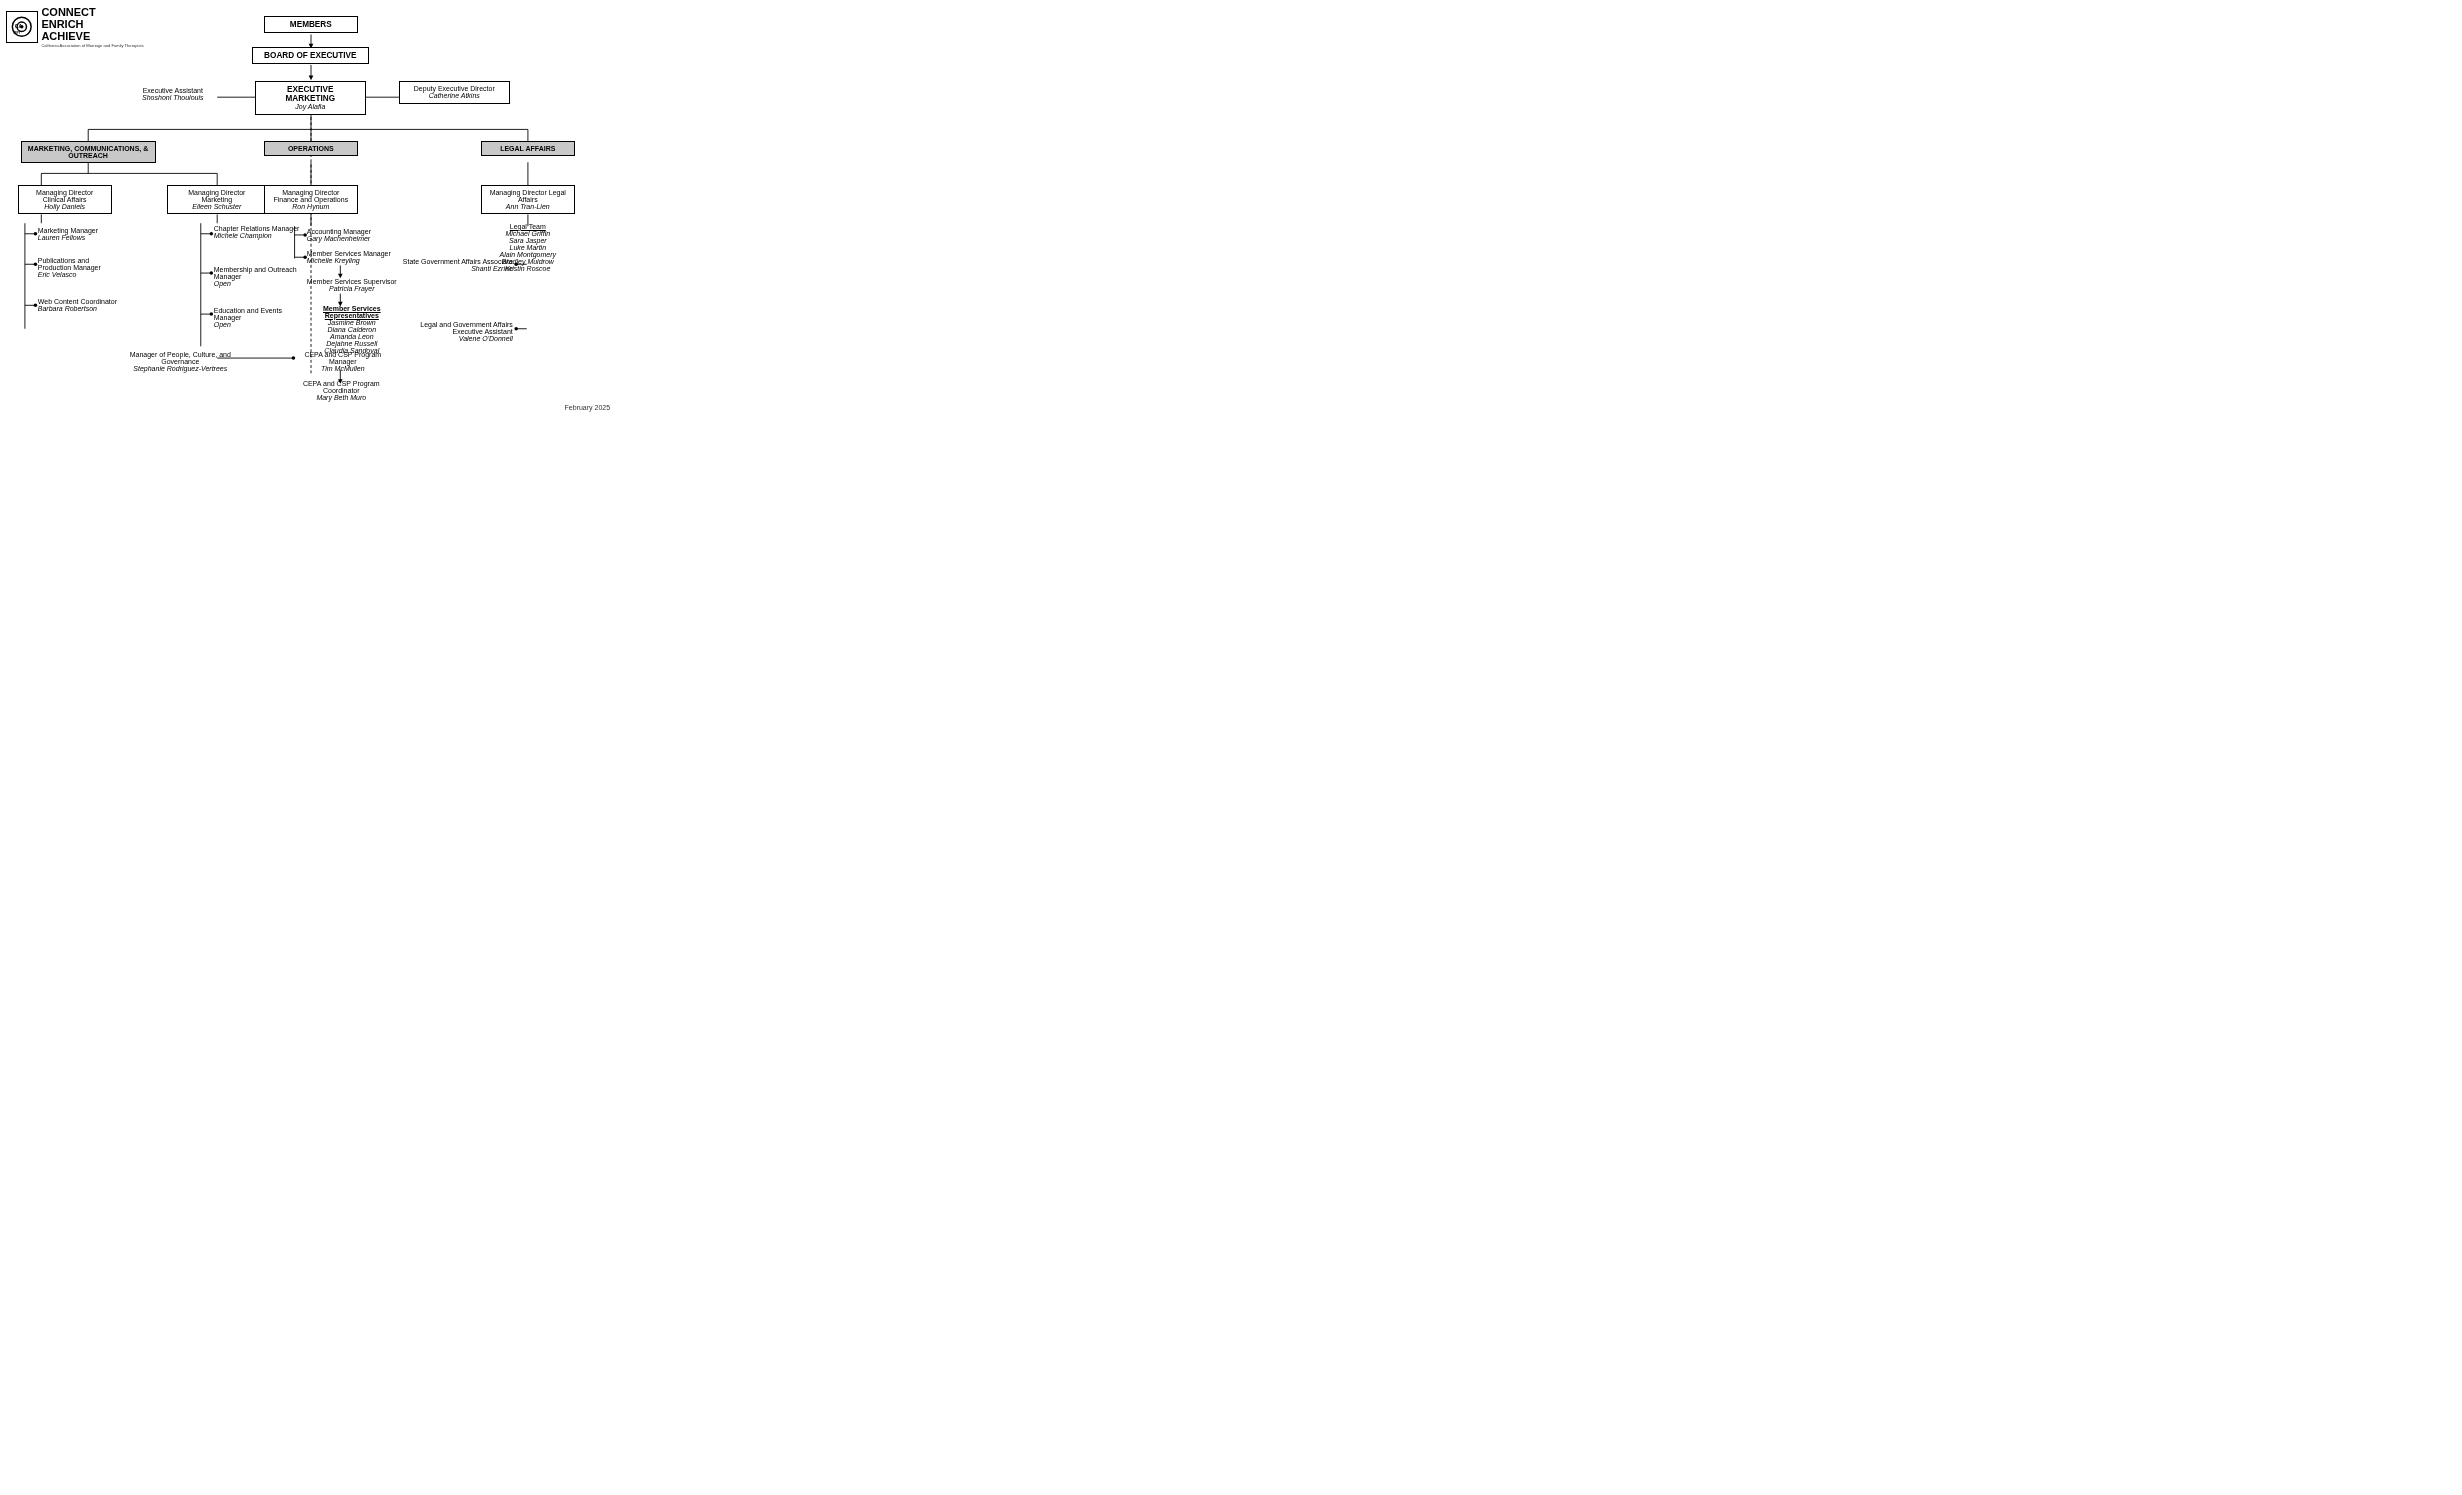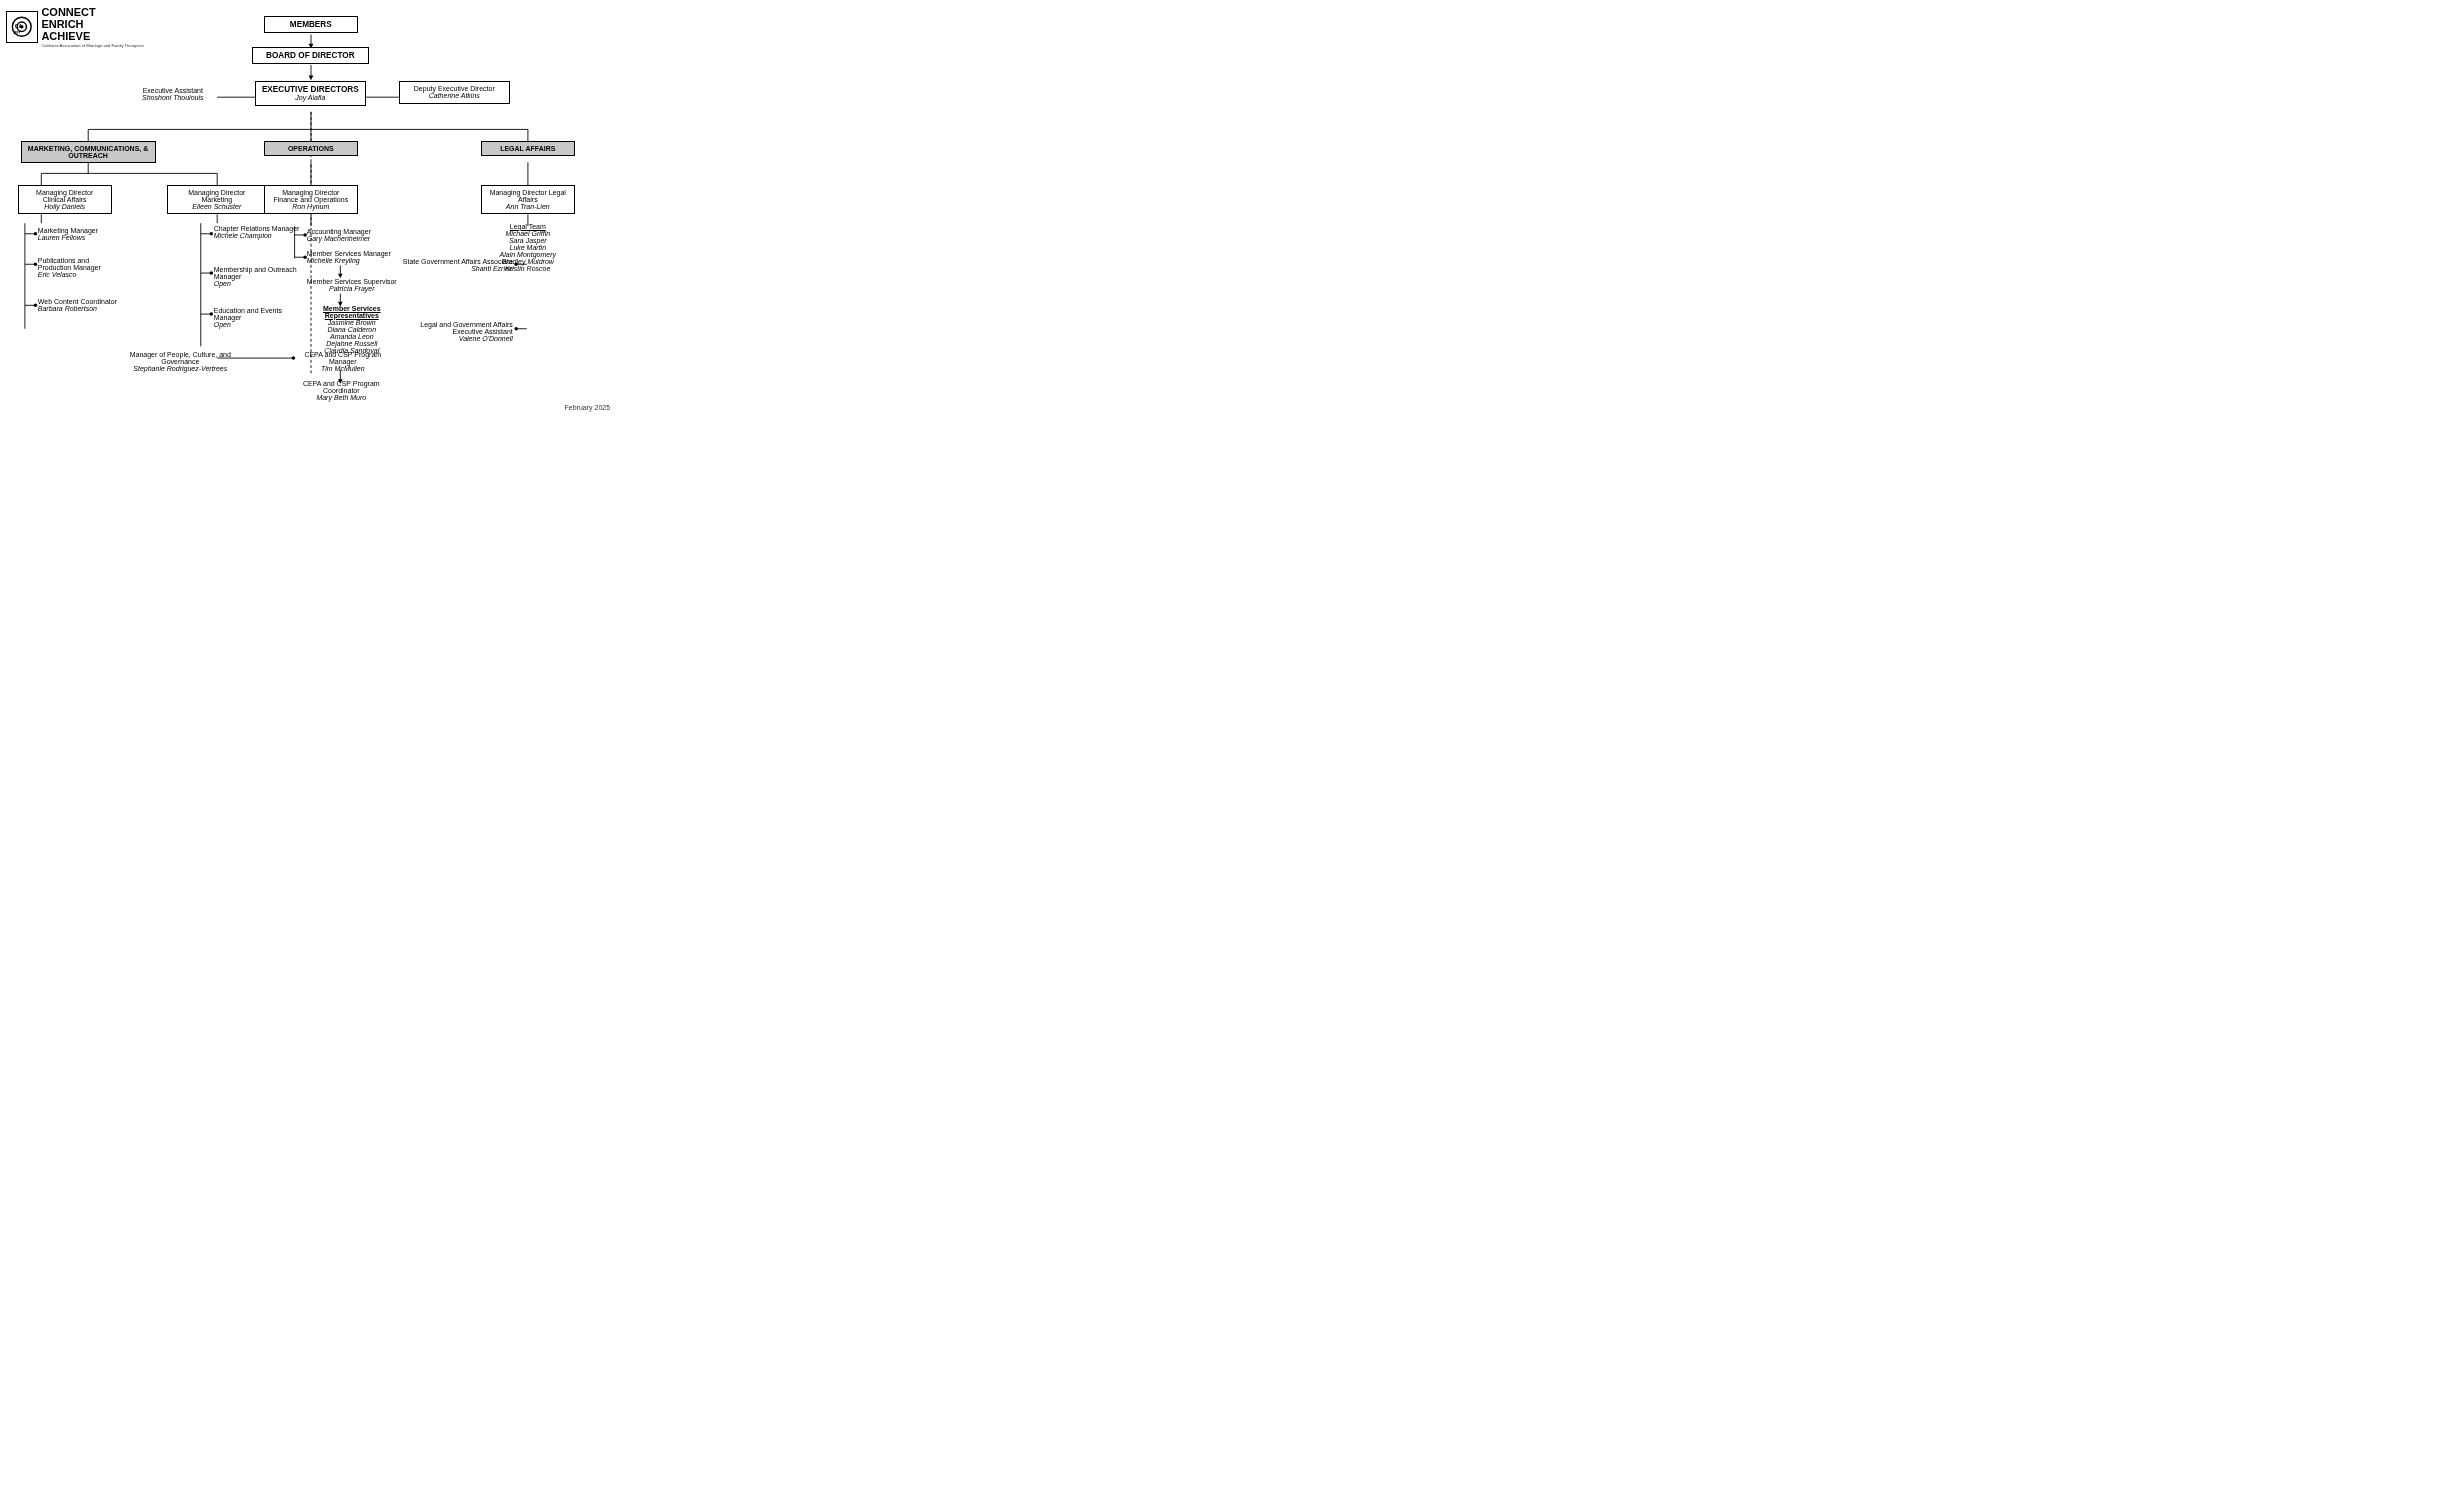--- a/index.html
+++ b/index.html
@@ -207,32 +207,32 @@
   </svg>
 
   <div style="position:absolute; top:4.7px; left:252px; width:94px; text-align:center;">
     <div class="node-box bold lrg">
       <span>MEMBERS</span>
     </div>
   </div>
 
   <div style="position:absolute; top:35px; left:240px; width:117px; text-align:center;">
     <div class="node-box bold lrg">
-      <span>BOARD OF DIRECTOR</span>
+      <span>BOARD OF EXECUTIVE</span>
     </div>
   </div>
 
   <div style="position:absolute; top:75px; left:117px; width:88px; text-align:center;">
     <div class="med">Executive Assistant</div>
     <div class="italic med">Shoshoni Thoulouis</div>
   </div>
 
   <div style="position:absolute; top:69px; left:243px; width:111px; text-align:center;">
     <div class="node-box" style="padding:3.5px 5.9px;">
-      <div class="bold lrg">EXECUTIVE DIRECTORS</div>
+      <div class="bold lrg">EXECUTIVE MARKETING</div>
       <div class="italic med">Joy Alafia</div>
     </div>
   </div>
 
   <div style="position:absolute; top:69px; left:387px; width:111px; text-align:center;">
     <div class="node-box" style="padding:3.5px 5.9px;">
       <div class="med">Deputy Executive Director</div>
       <div class="italic med">Catherine Atkins</div>
     </div>
   </div>

